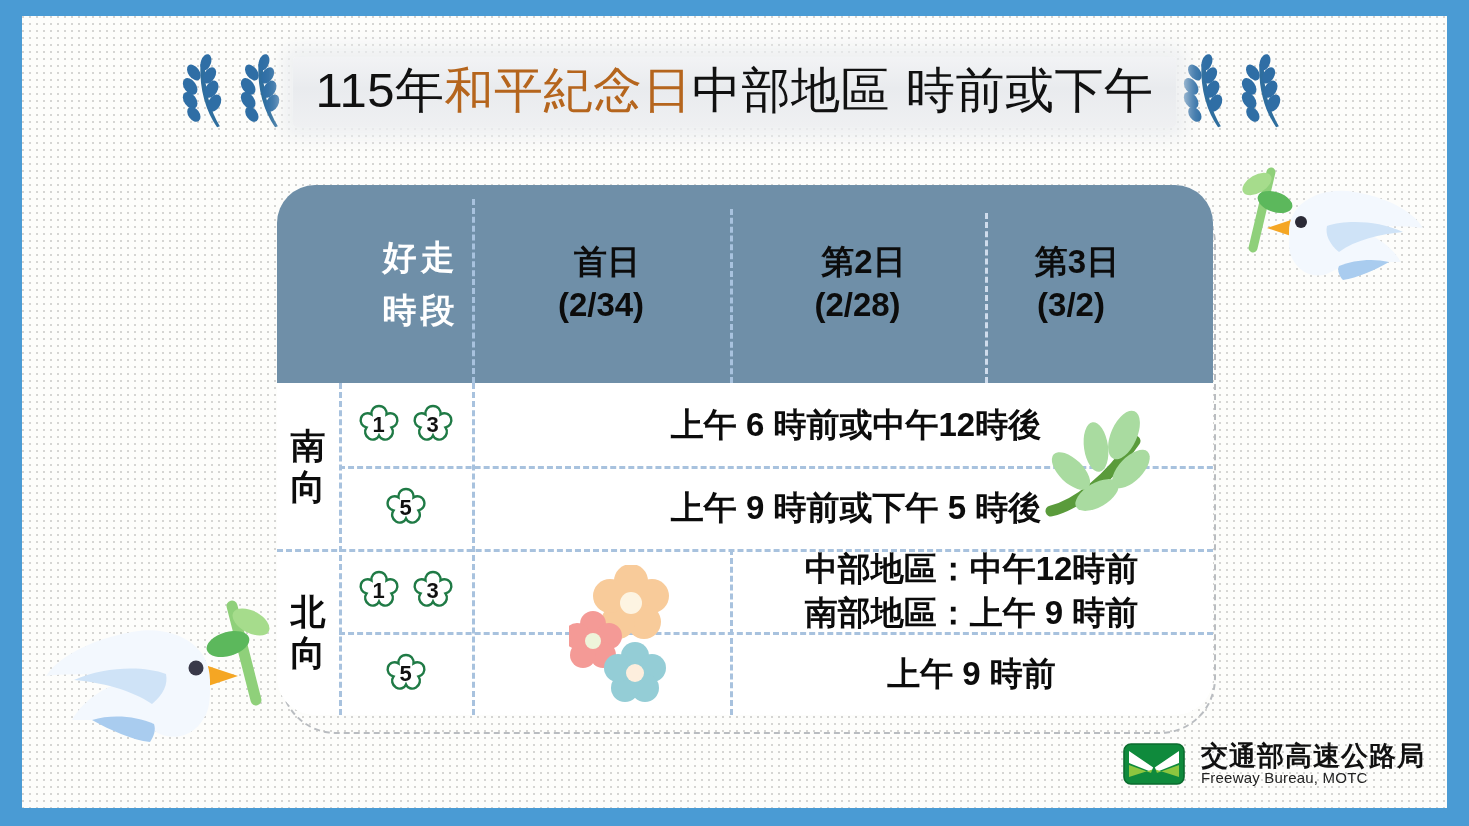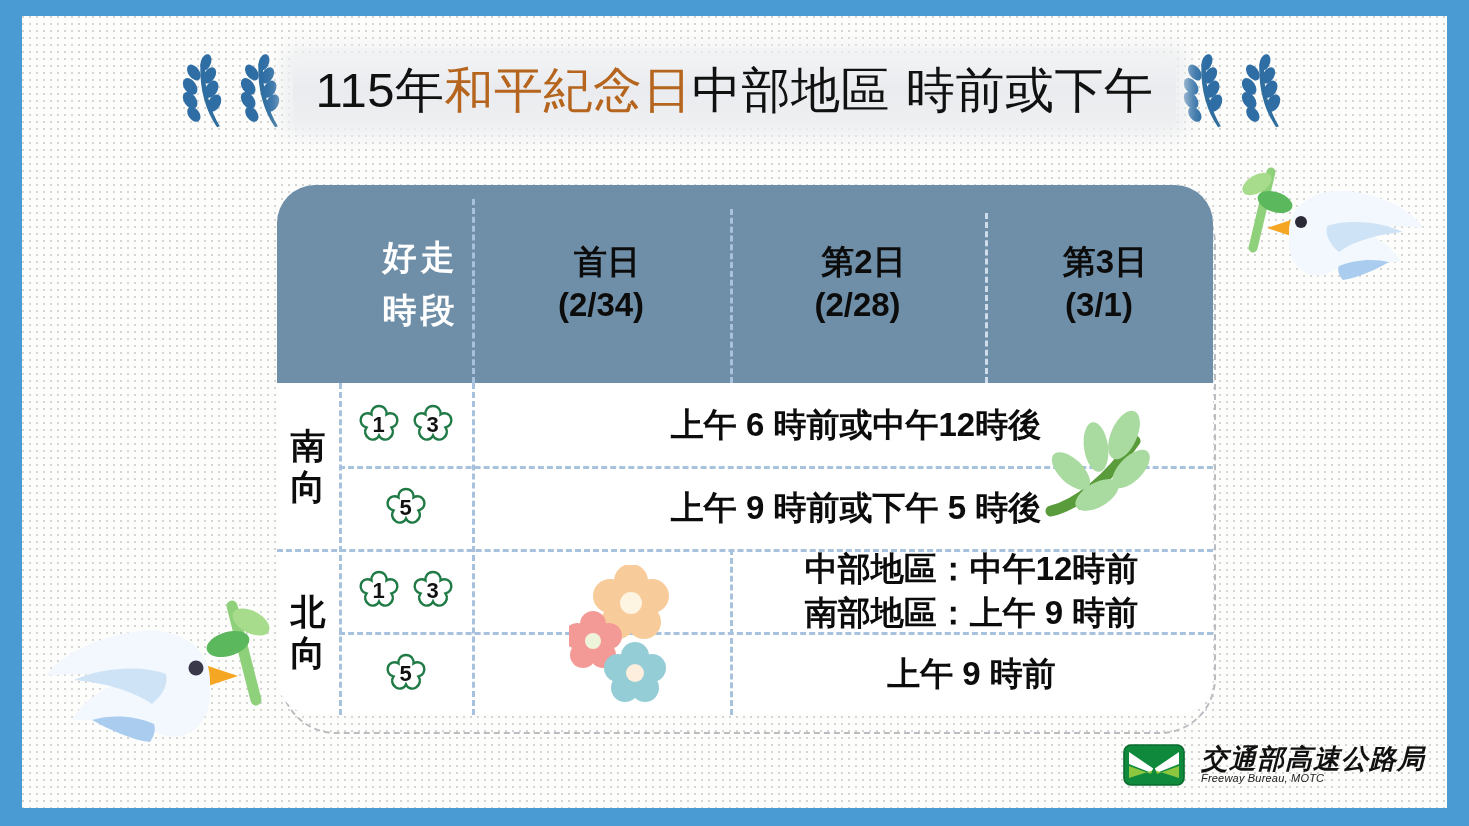--- a/index.html
+++ b/index.html
@@ -79,21 +79,21 @@
     color:#ffffff;font-size:34px;font-weight:bold;line-height:1.55;letter-spacing:4px;margin-left:46px;
   }
   .hdr-day{
     top:0;height:198px;color:#0c0c0c;font-size:33px;font-weight:bold;line-height:1.3;
     flex-direction:column;justify-content:center;
   }
   .hdr-day .d1{display:block;margin-left:12px;}
   .hdr-day .d2{display:block;}
   #hdr-day1{left:195px;width:258px;}
   #hdr-day2{left:453px;width:255px;}
-  #hdr-day3{left:708px;width:228px;}
+  #hdr-day3{left:680px;width:228px;}
 
   
   .dir{
     left:0;width:62px;
     flex-direction:column;justify-content:center;
     font-size:35px;font-weight:bold;color:#0c0c0c;line-height:1.18;
   }
   #dir-south{top:198px;height:166px;}
   #dir-north{top:364px;height:166px;}
 
@@ -126,26 +126,26 @@
   .hline{border-top:3px dashed #a8c2de;}
   .vline.light{border-left-color:#cfdcec;}
 
   
   .dove-tr{position:absolute;right:16px;top:146px;width:200px;height:150px;}
   .dove-bl{position:absolute;left:12px;top:576px;width:250px;height:190px;}
 
   
   .logo{
     position:absolute;right:22px;bottom:22px;
-    display:flex;align-items:center;gap:16px;font-style:italic;
+    display:flex;align-items:center;gap:16px;
   }
   .logo-mark{width:62px;height:42px;flex:0 0 auto;}
   .logo-text{display:flex;flex-direction:column;line-height:1.05;}
   .logo-cn{font-size:27px;font-weight:bold;color:#111;letter-spacing:1px;}
-  .logo-en{font-size:11px;color:#222;letter-spacing:.2px;}
+  .logo-en{font-size:15px;color:#222;letter-spacing:.2px;}
 </style>
 </head>
 <body>
 
 <div class="poster">
   <div class="paper">
 
     <div class="title-row">
 
       <span class="laurel left">
@@ -252,21 +252,21 @@
         <div class="cell hdr-day" id="hdr-day1">
           <span class="d1">首日</span>
           <span class="d2">(2/34)</span>
         </div>
         <div class="cell hdr-day" id="hdr-day2">
           <span class="d1">第2日</span>
           <span class="d2">(2/28)</span>
         </div>
         <div class="cell hdr-day" id="hdr-day3">
           <span class="d1">第3日</span>
-          <span class="d2">(3/1)</span>
+          <span class="d2">(3/2)</span>
         </div>
 
         <div class="vline" style="left:195px;top:14px;height:184px;"></div>
         <div class="vline" style="left:453px;top:24px;height:174px;"></div>
         <div class="vline light" style="left:708px;top:28px;height:170px;"></div>
 
         <div class="cell dir" id="dir-south">
           <span>南</span>
           <span>向</span>
         </div>

